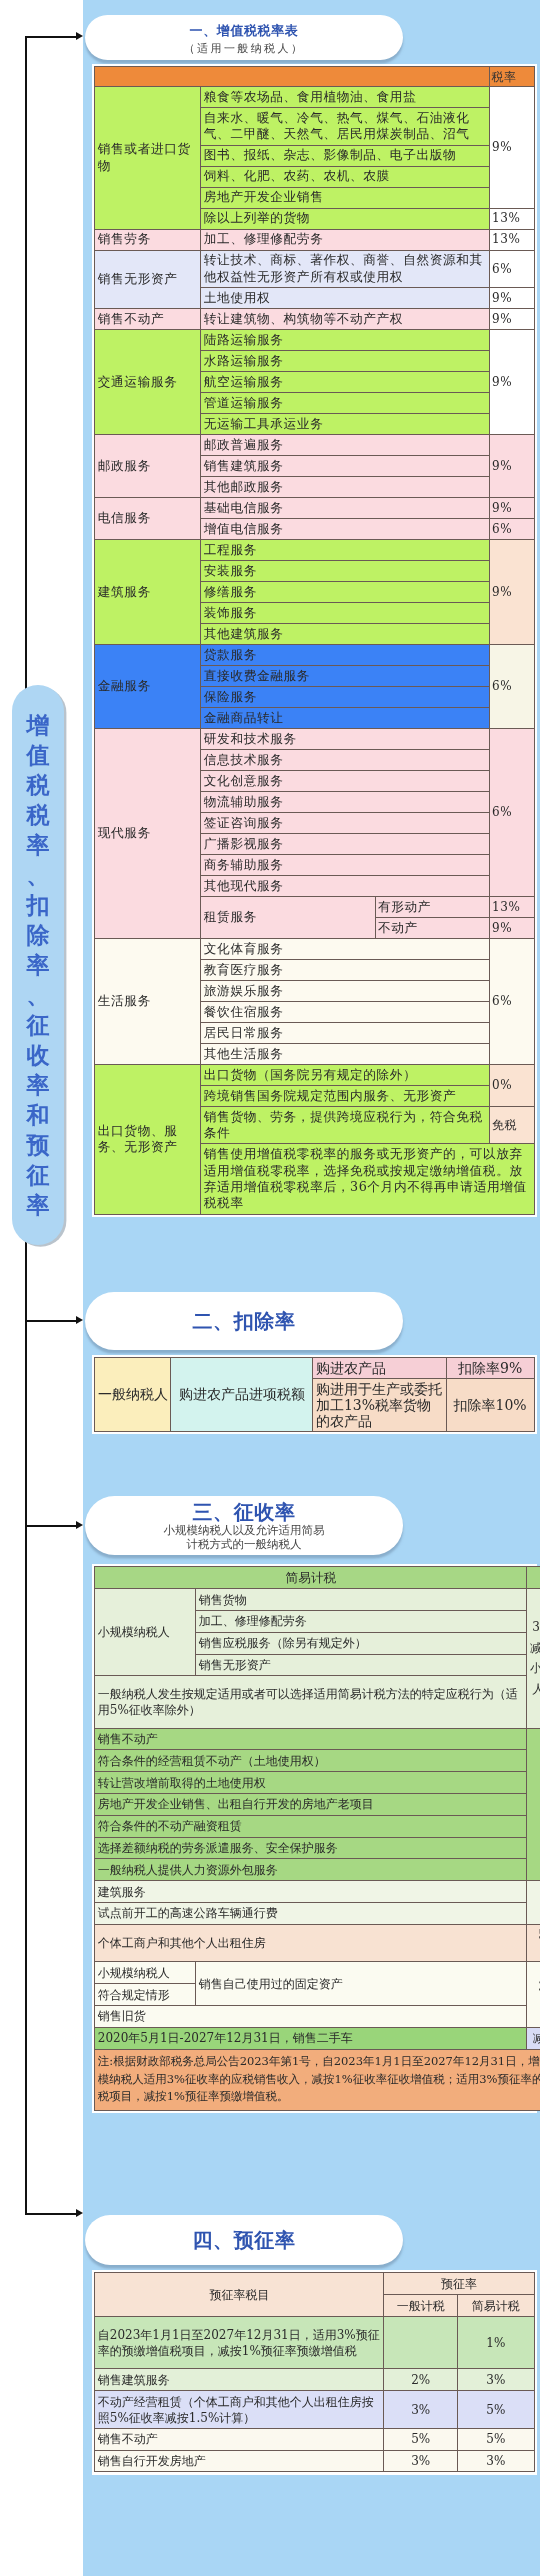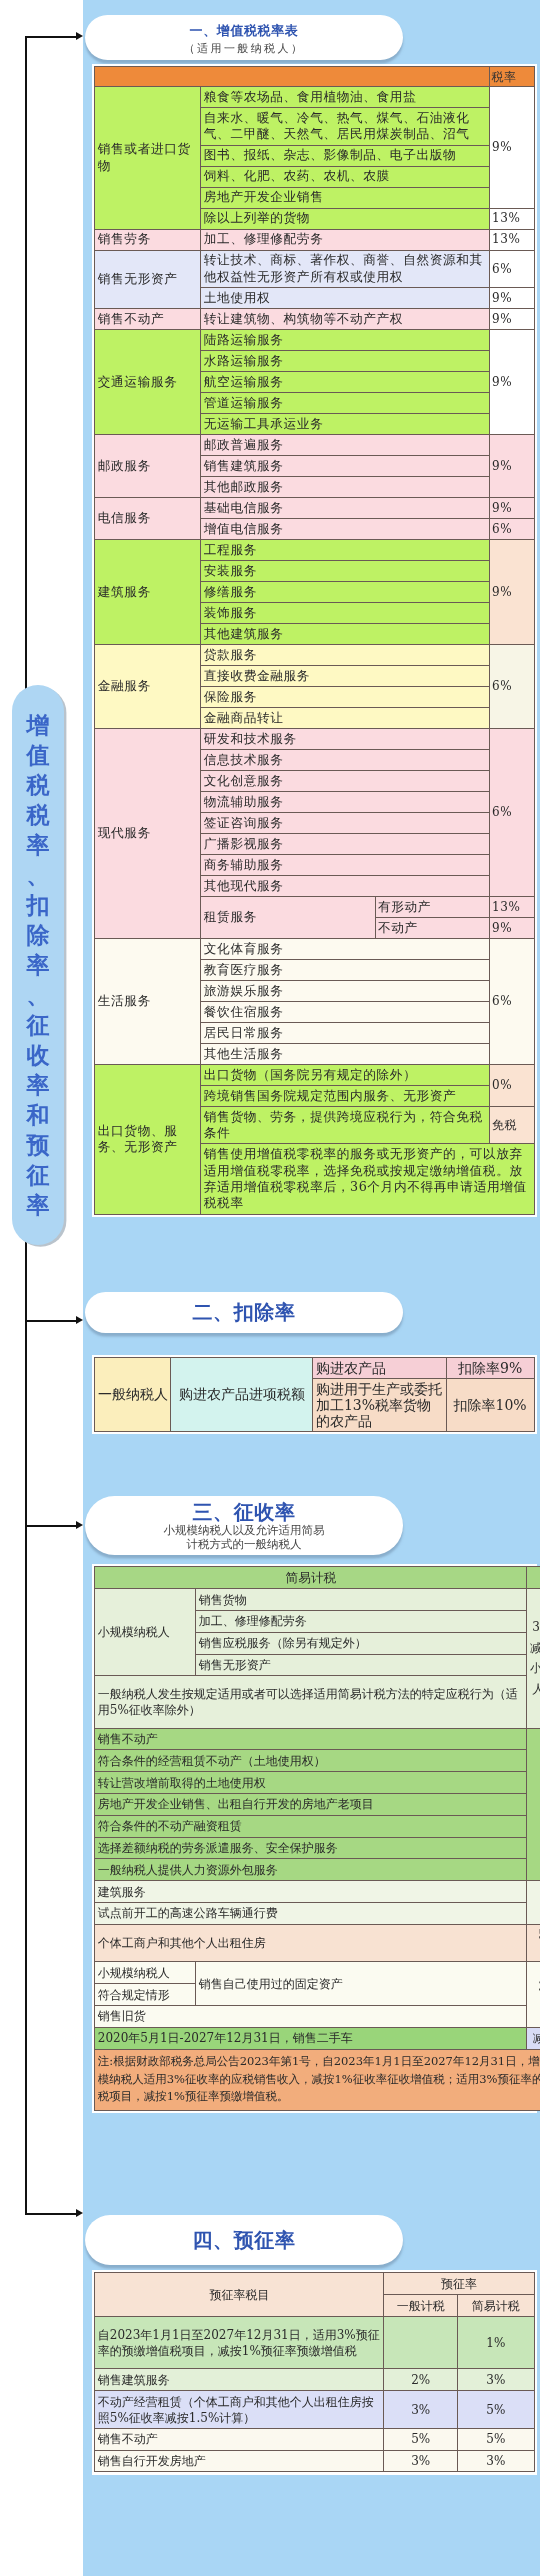--- a/index.html
+++ b/index.html
@@ -26,21 +26,21 @@
   td, th { border: 0.9px solid #6a5a55; font-weight: normal; vertical-align: middle; }
 
   
   .t1 td { font-size: 12.7px; line-height: 16.4px; padding: 1.8px 2.4px; text-align: left; letter-spacing: 0.6px; }
   .t1 .hd { background: #ee8a3a; height: 19.4px; }
   .t1 .hd-rate { background: #ee8a3a; font-size: 12px; color: #333; padding: 1.2px 1.8px; }
   .t1 .rate { background: #ffffff; font-size: 12px; padding: 1.2px 2.4px; }
   .c-peach { background: #bef264; }
   .c-pink { background: #fbdbe0; }
   .c-lav { background: #e3e7f8; }
-  .c-cream { background: #fef9c3; }
+  .c-cream { background: #3b82f6; }
   .c-ivory { background: #fdfaf0; }
   .rate.c-pink { background: #fbdbe0; }
   .rate.c-peach { background: #fae3d2; }
   .rate.c-cream { background: #f7f5e6; }
 
   
   .t2 td { font-size: 14px; line-height: 16px; padding: 1.8px 2.4px; }
   .t2 .yl { background: #fbeebc; text-align: center; }
   .t2 .mint { background: #d3f3ee; text-align: center; }
   .t2 .pk { background: #f6cfd6; }
@@ -305,21 +305,21 @@
     <td class="c-peach" colspan="2">销售货物、劳务，提供跨境应税行为，符合免税条件</td>
     <td class="rate c-peach">免税</td>
   </tr>
   <tr>
           <td class="c-peach" colspan="3">销售使用增值税零税率的服务或无形资产的，可以放弃适用增值税零税率，选择免税或按规定缴纳增值税。放弃适用增值税零税率后，36个月内不得再申请适用增值税税率</td>
         </tr>
 </tbody>
     </table>
 </div>
 
-<div class="pill" style="top:1292px;height:41px;">
+<div class="pill" style="top:1292px;height:58px;">
   <div class="ttl">二、扣除率</div>
 </div>
 
 <div class="tbl-wrap" style="top:1355px;width:445px;">
 <table class="t2">
   <colgroup>
         <col style="width:76px">
         <col style="width:142px">
         <col style="width:133px">
         <col style="width:88px">

